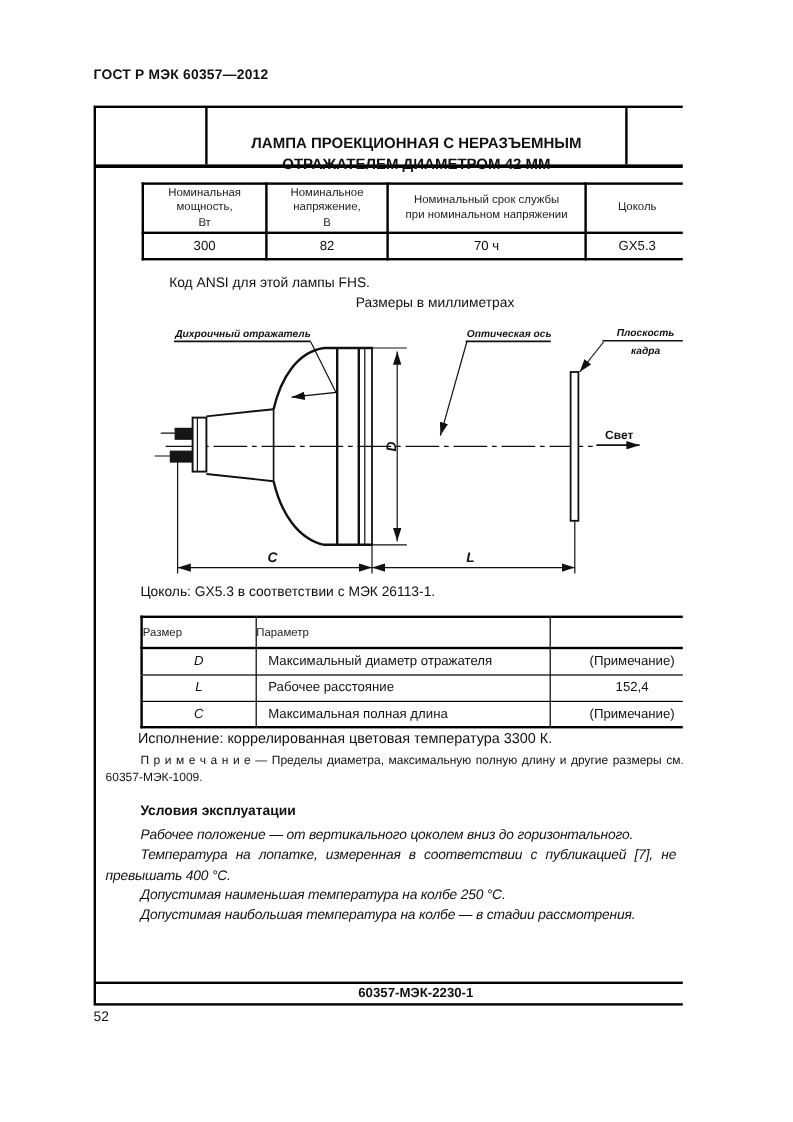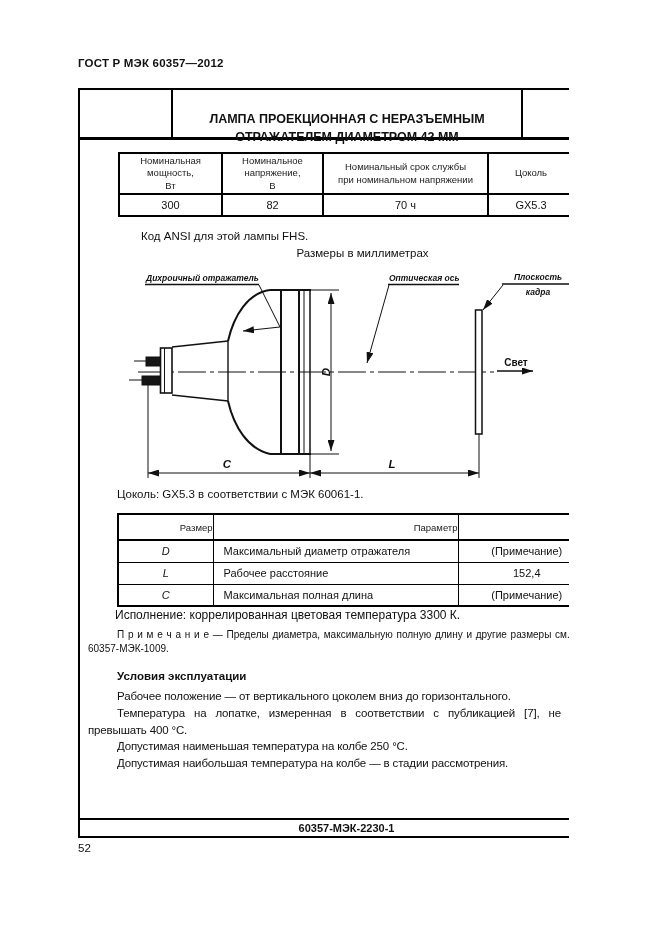--- a/index.html
+++ b/index.html
@@ -27,37 +27,37 @@
   .ansi-line { position:absolute; left:37px; top:140px; font-size:11.5px;margin-left:24px; }
   .dim-caption { position:absolute; left:16px; top:157px; width:100%; text-align:center; font-size:11.5px; }
 
   .drawing { position:absolute; left:0; top:175px; }
 
   .cap-line { position:absolute; left:37px; top:398px; font-size:11.5px; }
 
   
   .sizes { position:absolute; left:37px; top:423px; width:458px; }
   .sizes th, .sizes td { border:1.4px solid #000; vertical-align:middle; }
-  .sizes th { height:26px; font-weight:normal; font-size:9.5px; text-align:right; border-bottom:2px solid #000; color:#222; }
+  .sizes th { height:26px; font-weight:normal; font-size:9.5px; text-align:left; border-bottom:2px solid #000; color:#222; }
   .sizes tr, .sizes th:first-child, .sizes td:first-child { border-left:2px solid #000; }
   .sizes th:last-child, .sizes td:last-child { border-right:2px solid #000;padding-left:20px; }
   .sizes thead th { border-top:2px solid #000; }
   .sizes tbody tr:last-child td { border-bottom:2px solid #000; }
   .sizes td { height:22px; font-size:11px; }
   .sizes td.sym { text-align:center; font-style:italic; }
   .sizes td.par { text-align:left; padding-left:10px; }
   .sizes td.val { text-align:center; }
 
   .exec-line { position:absolute; left:35px; top:518px; font-size:12px; }
 
   .note { position:absolute; left:8px; top:538px; width:521px; font-size:10px; line-height:13.5px; text-align:justify; text-indent:29px; }
 
   .oper-head { position:absolute; left:37px; top:580px; font-size:11.5px; font-weight:bold; }
   .paras { position:absolute; left:8px; top:598px; width:521px; }
-  .paras p { font-size:11.5px; line-height:16.8px; text-indent:29px; text-align:justify; letter-spacing:-0.15px; }
+  .paras p { font-size:11.5px; line-height:16.8px; text-indent:29px; text-align:justify; letter-spacing:-0.15px;font-style:italic; }
 
   .footer-band { position:absolute; left:0; bottom:0; width:100%; height:18px; border-top:2px solid #000; text-align:center; font-size:11px; font-weight:bold; line-height:17px; }
 
   .page-num { position:absolute; left:78px; top:842px; font-size:11.5px; }
 
   svg text { fill:#111; }
   .lbl { font-size:8.5px; font-style:italic; font-weight:bold; }
   .dimlbl { font-size:11.5px; font-style:italic; font-weight:bold; }
   .svet { font-size:10px; font-weight:bold; }
 </style>
@@ -177,21 +177,21 @@
       <text class="lbl" x="389" y="281">Оптическая ось</text>
       <line x1="388" y1="284.5" x2="459" y2="284.5" stroke="#111" stroke-width="1.3"></line>
       <path d="M389,285 L367,363" fill="none" stroke="#111" stroke-width="1" marker-end="url(#arr)"></path>
 
       <text class="lbl" x="538" y="280" text-anchor="middle">Плоскость</text>
       <text class="lbl" x="538" y="295" text-anchor="middle">кадра</text>
       <line x1="502" y1="284" x2="574" y2="284" stroke="#111" stroke-width="1.3"></line>
       <path d="M503,285 L483,310" fill="none" stroke="#111" stroke-width="1" marker-end="url(#arr)"></path>
     </svg>
 
-    <div class="cap-line">Цоколь: GX5.3 в соответствии с МЭК 60061-1.</div>
+    <div class="cap-line">Цоколь: GX5.3 в соответствии с МЭК 26113-1.</div>
 
     <table class="sizes">
       <colgroup>
           <col style="width:95px">
           <col style="width:245px">
           <col style="width:118px">
         </colgroup>
       <thead>
         <tr>
           <th>Размер</th>

